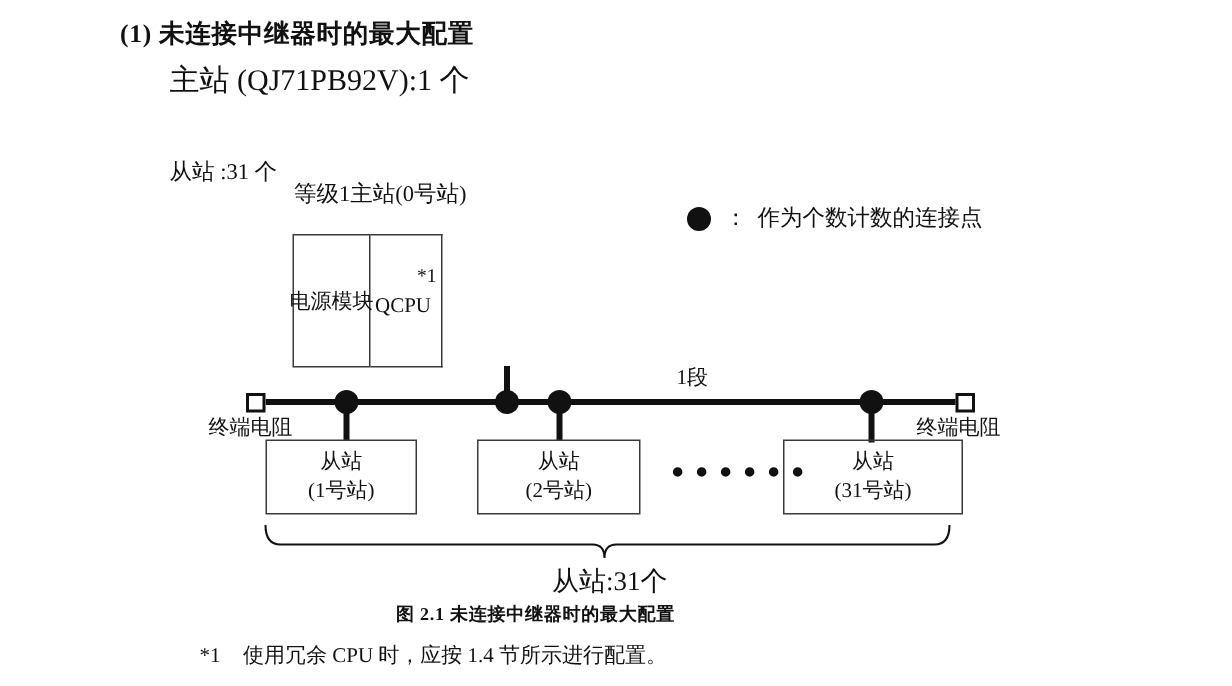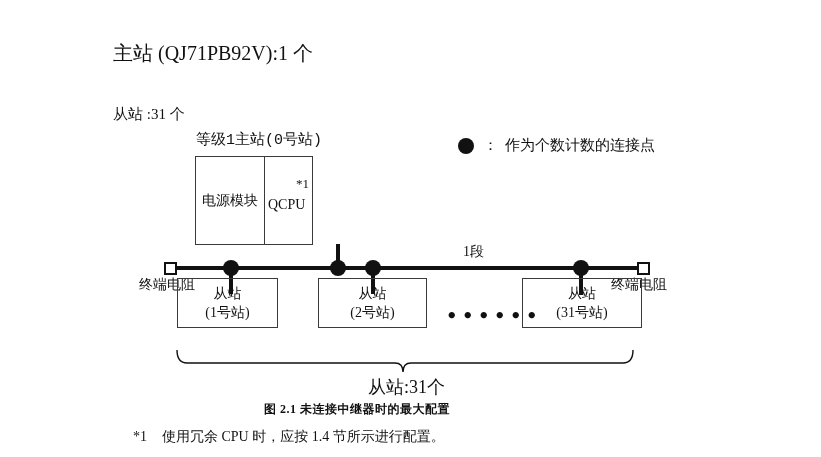--- a/index.html
+++ b/index.html
@@ -6,56 +6,56 @@
   .canvas{
     position:relative;width:821px;height:457px;background:#ffffff;
     font-family:"Liberation Serif","DejaVu Serif",serif;
     color:#111;overflow:hidden;
   }
   .abs{position:absolute;white-space:nowrap;}
   .heading{left:80px;top:11px;font-size:17px;font-weight:bold;letter-spacing:.5px;}
   .spec1{left:113px;top:40px;font-size:20px;}
   .spec2{left:113px;top:65px;font-size:15px;margin-top:40px;}
 
-  .master-label{left:196px;top:130px;font-size:15px;font-family:Liberation Mono, monospace;}
+  .master-label{left:196px;top:120px;font-size:15px;}
   .master-box{left:195px;top:156px;width:168px;height:89px;display:flex;}
   .cell{box-sizing:border-box;border:1px solid #3a3a3a;font-size:14px;}
   .cell + .cell{border-left:none;}
-  .cell-power{width:70px;display:flex;align-items:center;justify-content:center;}
+  .cell-power{width:52px;display:flex;align-items:center;justify-content:center;}
   .cell-qcpu{width:48px;position:relative;}
   .cell-qcpu .note{position:absolute;top:19px;right:3px;font-size:13px;}
   .cell-qcpu .qcpu-label{position:absolute;left:3px;top:40px;}
   .cell-pb{width:50px;display:flex;flex-direction:column;justify-content:center;padding-left:3px;line-height:18px;}
 
   .legend{left:458px;top:136px;display:flex;align-items:center;font-size:15px;}
   .legend-dot{width:16px;height:16px;border-radius:50%;background:#111;display:inline-block;}
   .legend-sep{margin:0 7px 0 9px;}
 
   .bus-line{left:177px;top:266px;width:461px;height:4px;background:#111;}
   .term{width:13px;height:13px;box-sizing:border-box;border:2px solid #111;background:#fff;}
   .term-left{left:164px;top:262px;}
   .term-right{left:637px;top:262px;}
   .term-label{font-size:14px;}
   .tl-left{left:139px;top:276px;}
   .tl-right{left:611px;top:276px;}
-  .segment-label{left:451px;top:243px;font-size:14px;margin-left:12px;}
+  .segment-label{left:451px;top:243px;font-size:14px;}
 
   .node-dot{width:16px;height:16px;border-radius:50%;background:#111;}
   .dot-s1{left:223px;top:260px;}
   .dot-m {left:330px;top:260px;}
   .dot-s2{left:365px;top:260px;}
   .dot-s31{left:573px;top:260px;}
 
   .vline{width:4px;background:#111;}
   .vl-m {left:336px;top:244px;height:23px;}
   .vl-s1{left:229px;top:269px;height:25px;}
   .vl-s2{left:371px;top:269px;height:25px;}
   .vl-s31{left:579px;top:269px;height:26px;}
 
-  .slave-box{box-sizing:border-box;border:1px solid #3a3a3a;height:50px;top:278px;
+  .slave-box{box-sizing:border-box;border:1px solid #3a3a3a;height:50px;top:293px;
     display:flex;flex-direction:column;align-items:center;justify-content:center;
     font-size:14px;line-height:19px;}
   .slave1{left:177px;width:101px;}
   .slave2{left:318px;width:109px;}
   .slave31{left:522px;width:120px;}
 
   .ellipsis{left:446px;top:305px;font-size:18px;font-weight:bold;letter-spacing:4.5px;
     font-family:"DejaVu Sans",sans-serif;}
 
   .brace-svg{left:170px;top:346px;}
@@ -63,20 +63,21 @@
 
   .caption{left:264px;top:401px;font-size:12px;font-weight:bold;letter-spacing:.5px;}
   .footnote{left:133px;top:428px;font-size:14px;}
   .fn-marker{margin-right:15px;}
 </style>
 </head>
 <body>
 
 <div class="canvas">
 
+  <div class="abs heading">(1) 未连接中继器时的最大配置</div>
   <div class="abs spec1">主站 (QJ71PB92V):1 个</div>
   <div class="abs spec2">从站 :31 个</div>
 
   <div class="abs master-label">等级1主站(0号站)</div>
   <div class="abs master-box">
     <div class="cell cell-power">
       <span>电源模块</span>
     </div>
     <div class="cell cell-qcpu">
       <span class="note">*1</span>

